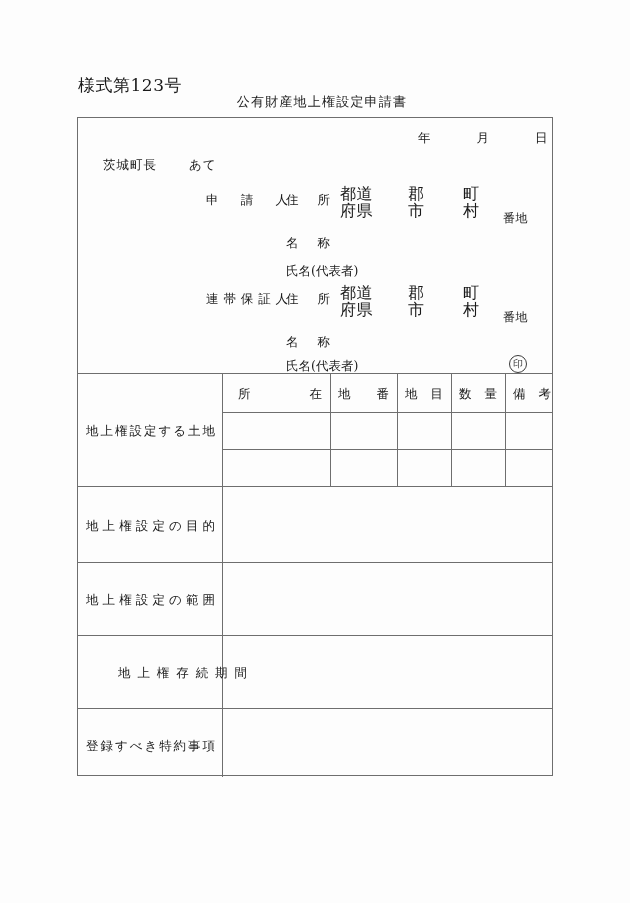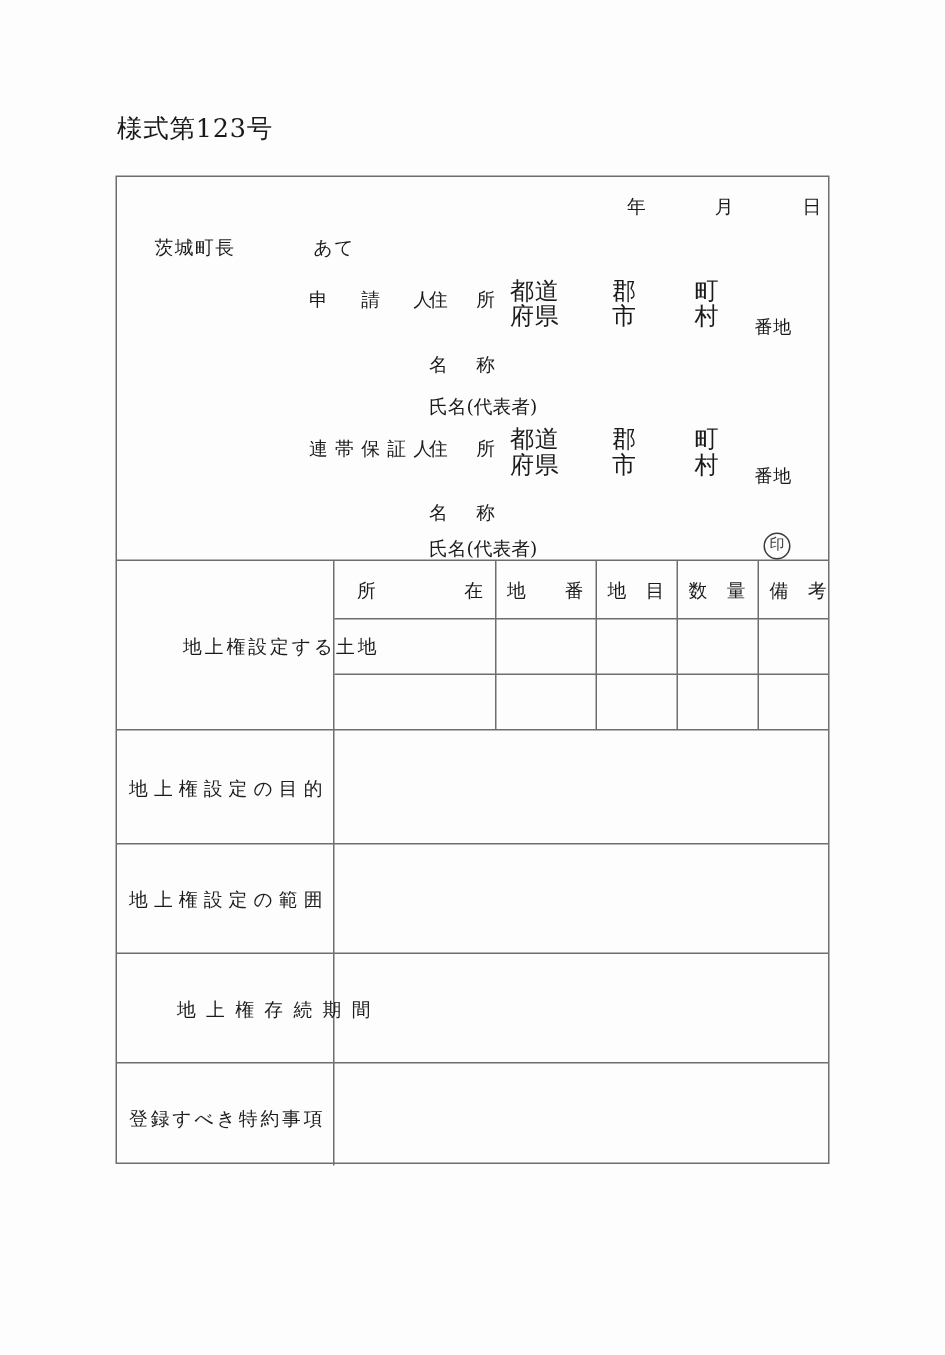--- a/index.html
+++ b/index.html
@@ -79,21 +79,21 @@
   .addressee {
     position: absolute;
     left: 25px;
     top: 39px;
     font-size: 12.5px;
     letter-spacing: 1px;
     white-space: nowrap;
   }
   .addressee .ate {
     display: inline-block;
-    margin-left: 52px;
+    margin-left: 32px;
     letter-spacing: 1px;
   }
 
   
   .party-row {
     position: absolute;
     left: 0;
     width: 100%;
     font-size: 12.5px;
     white-space: nowrap;
@@ -195,20 +195,21 @@
     text-align-last: justify;
     white-space: nowrap;
   }
 </style>
 </head>
 <body>
 
 <div class="page">
 
   <div class="form-no">様式第123号</div>
+  <div class="doc-title">公有財産地上権設定申請書</div>
 
   <div class="form-box">
 
     <div class="party-region">
 
       <div class="date-line">
         <span>年</span>
         <span>月</span>
         <span>日</span>
       </div>
@@ -281,21 +282,21 @@
 
       <div class="col-head" style="left:160px; width:84px;">所在</div>
       <div class="col-head" style="left:260px; width:51px;">地番</div>
       <div class="col-head" style="left:327px; width:38px;">地目</div>
       <div class="col-head" style="left:381px; width:38px;">数量</div>
       <div class="col-head" style="left:435px; width:38px;">備考</div>
 
       <div class="sub-line" style="top:38px;"></div>
       <div class="sub-line" style="top:75px;"></div>
 
-      <div class="row-label" style="top:49px;margin-left:36px;">地上権設定する土地</div>
+      <div class="row-label" style="top:49px;">地上権設定する土地</div>
 
       <div style="position:absolute;left:145px;top:38px;width:331px;height:37px;"></div>
       <div style="position:absolute;left:145px;top:75px;width:331px;height:37px;"></div>
 
       <div class="row-line" style="top:112px;"></div>
       <div class="row-line" style="top:188px;"></div>
       <div class="row-line" style="top:261px;"></div>
       <div class="row-line" style="top:334px;"></div>
 
       <div class="row-label" style="top:144px;">地上権設定の目的</div>

